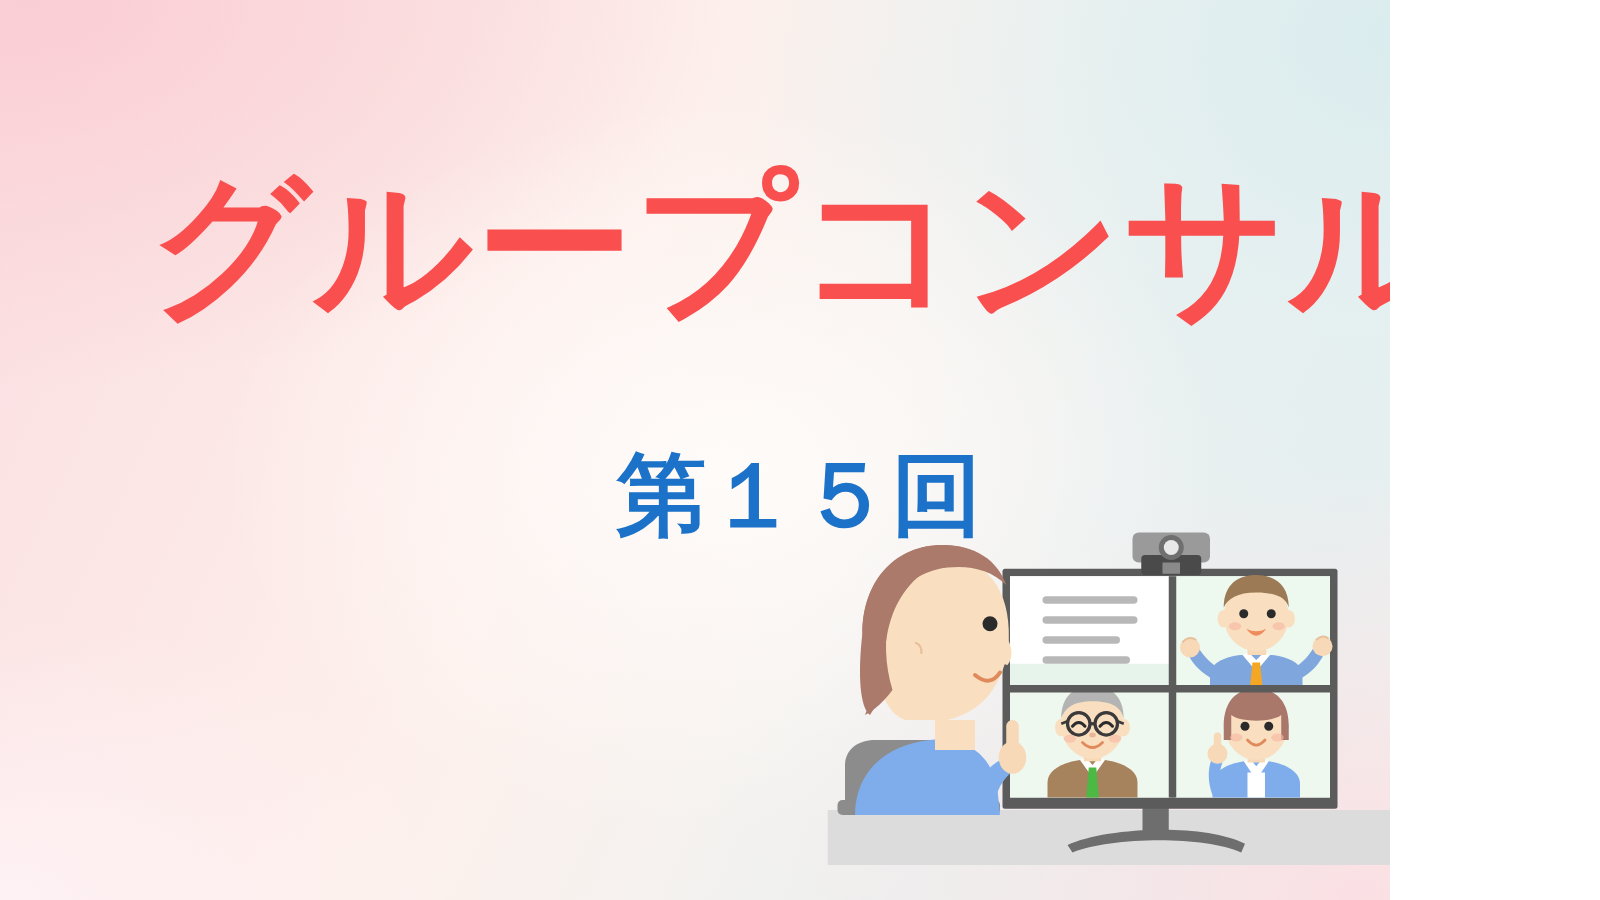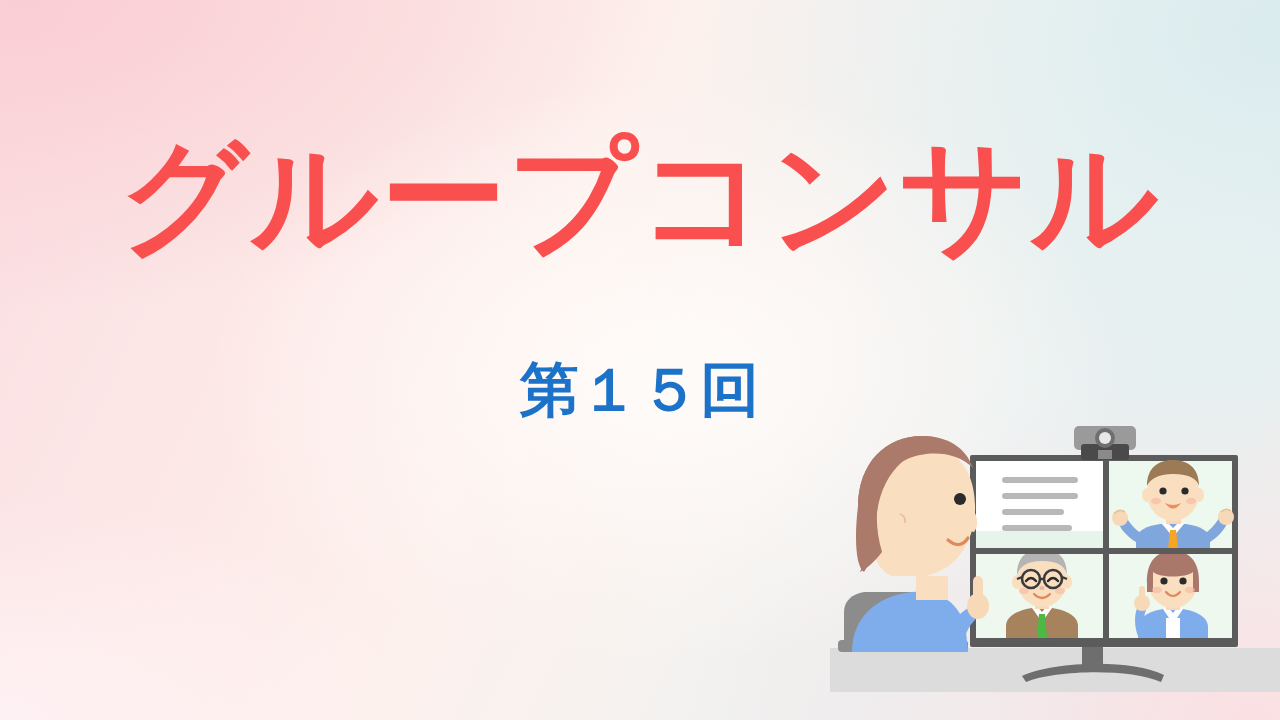--- a/index.html
+++ b/index.html
@@ -9,21 +9,21 @@
     width: 1280px;
     height: 720px;
     overflow: hidden;
   }
   body {
     font-family: "Liberation Sans", "DejaVu Sans", sans-serif;
   }
 
   #slide {
     position: relative;
-    width: 1280px;
+    width: 1112px;
     height: 720px;
     overflow: hidden;
     background: #fef9c3;
   }
 
   
   .bg-layer {
     position: absolute;
     inset: 0;
     pointer-events: none;
@@ -94,21 +94,21 @@
   }
 
   .subline {
     position: absolute;
     left: 0;
     top: 360px;
     width: 1280px;
     text-align: center;
     font-family: "DejaVu Sans", "Liberation Sans", sans-serif;
     font-weight: bold;
-    font-size: 59px;
+    font-size: 72px;
     line-height: 1;
     letter-spacing: 0.02em;
     color: #1b72c8;
     white-space: nowrap;
   }
 
   
   .illustration {
     position: absolute;
     right: 0;

